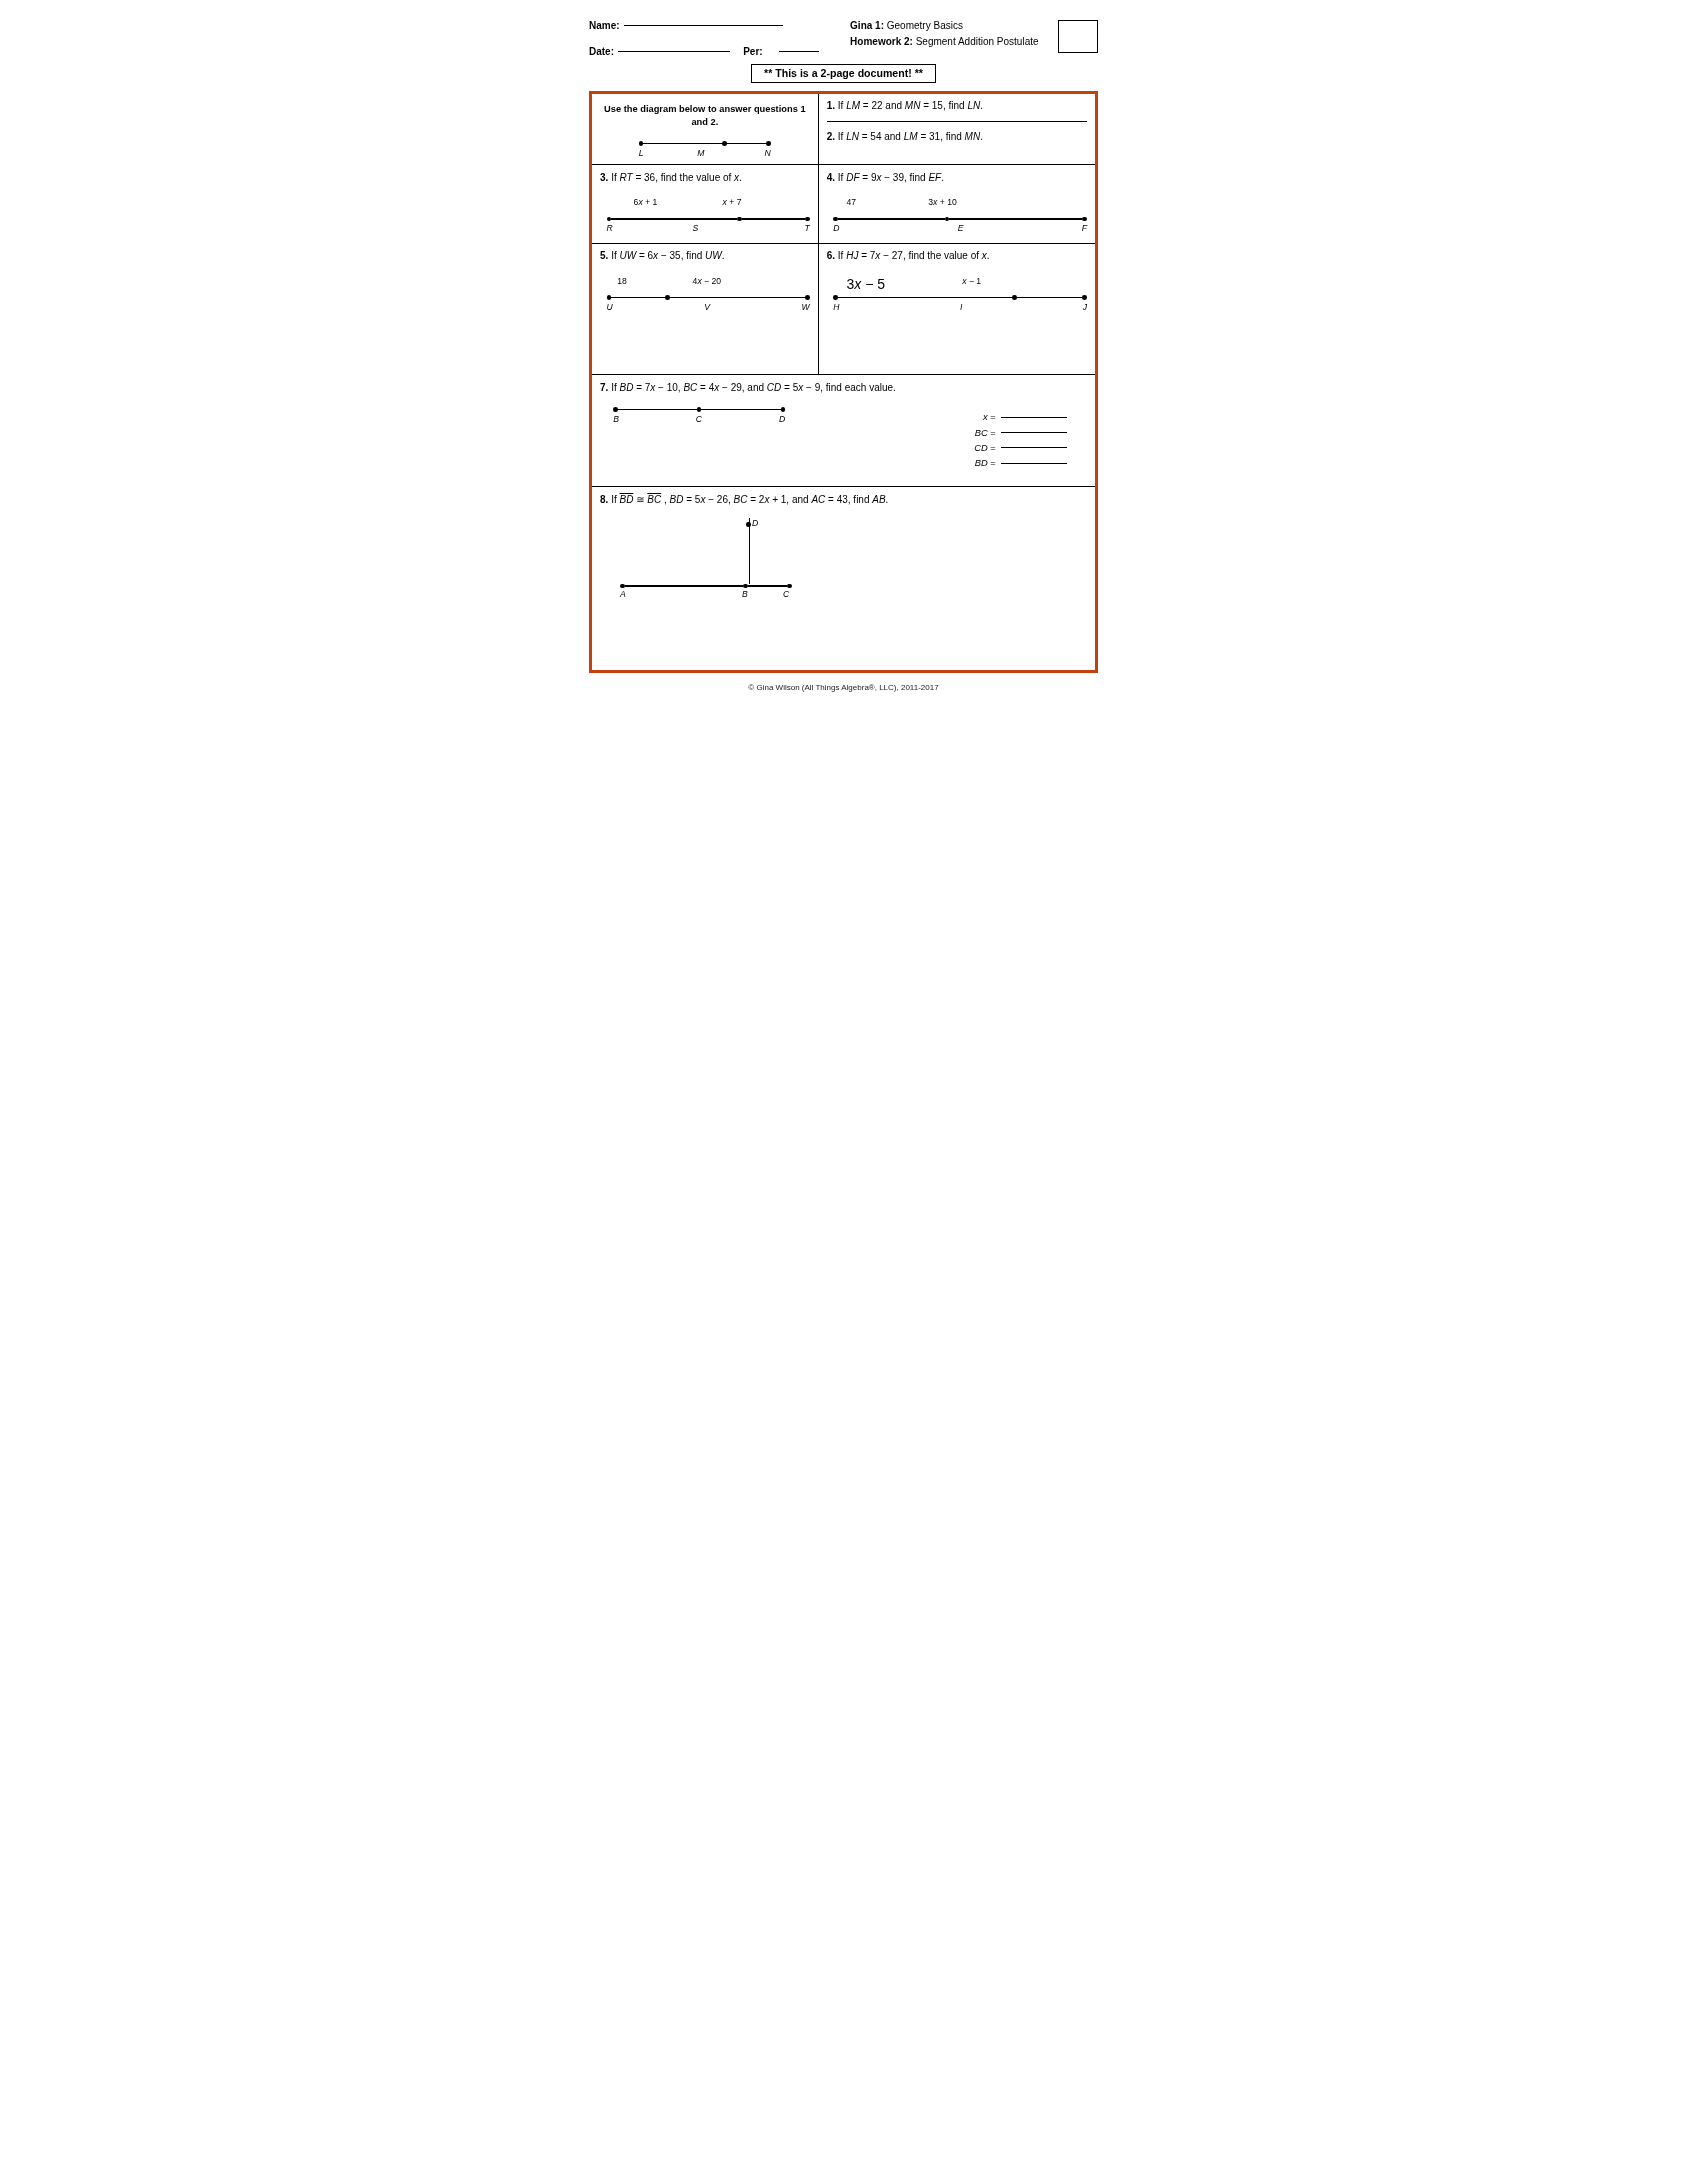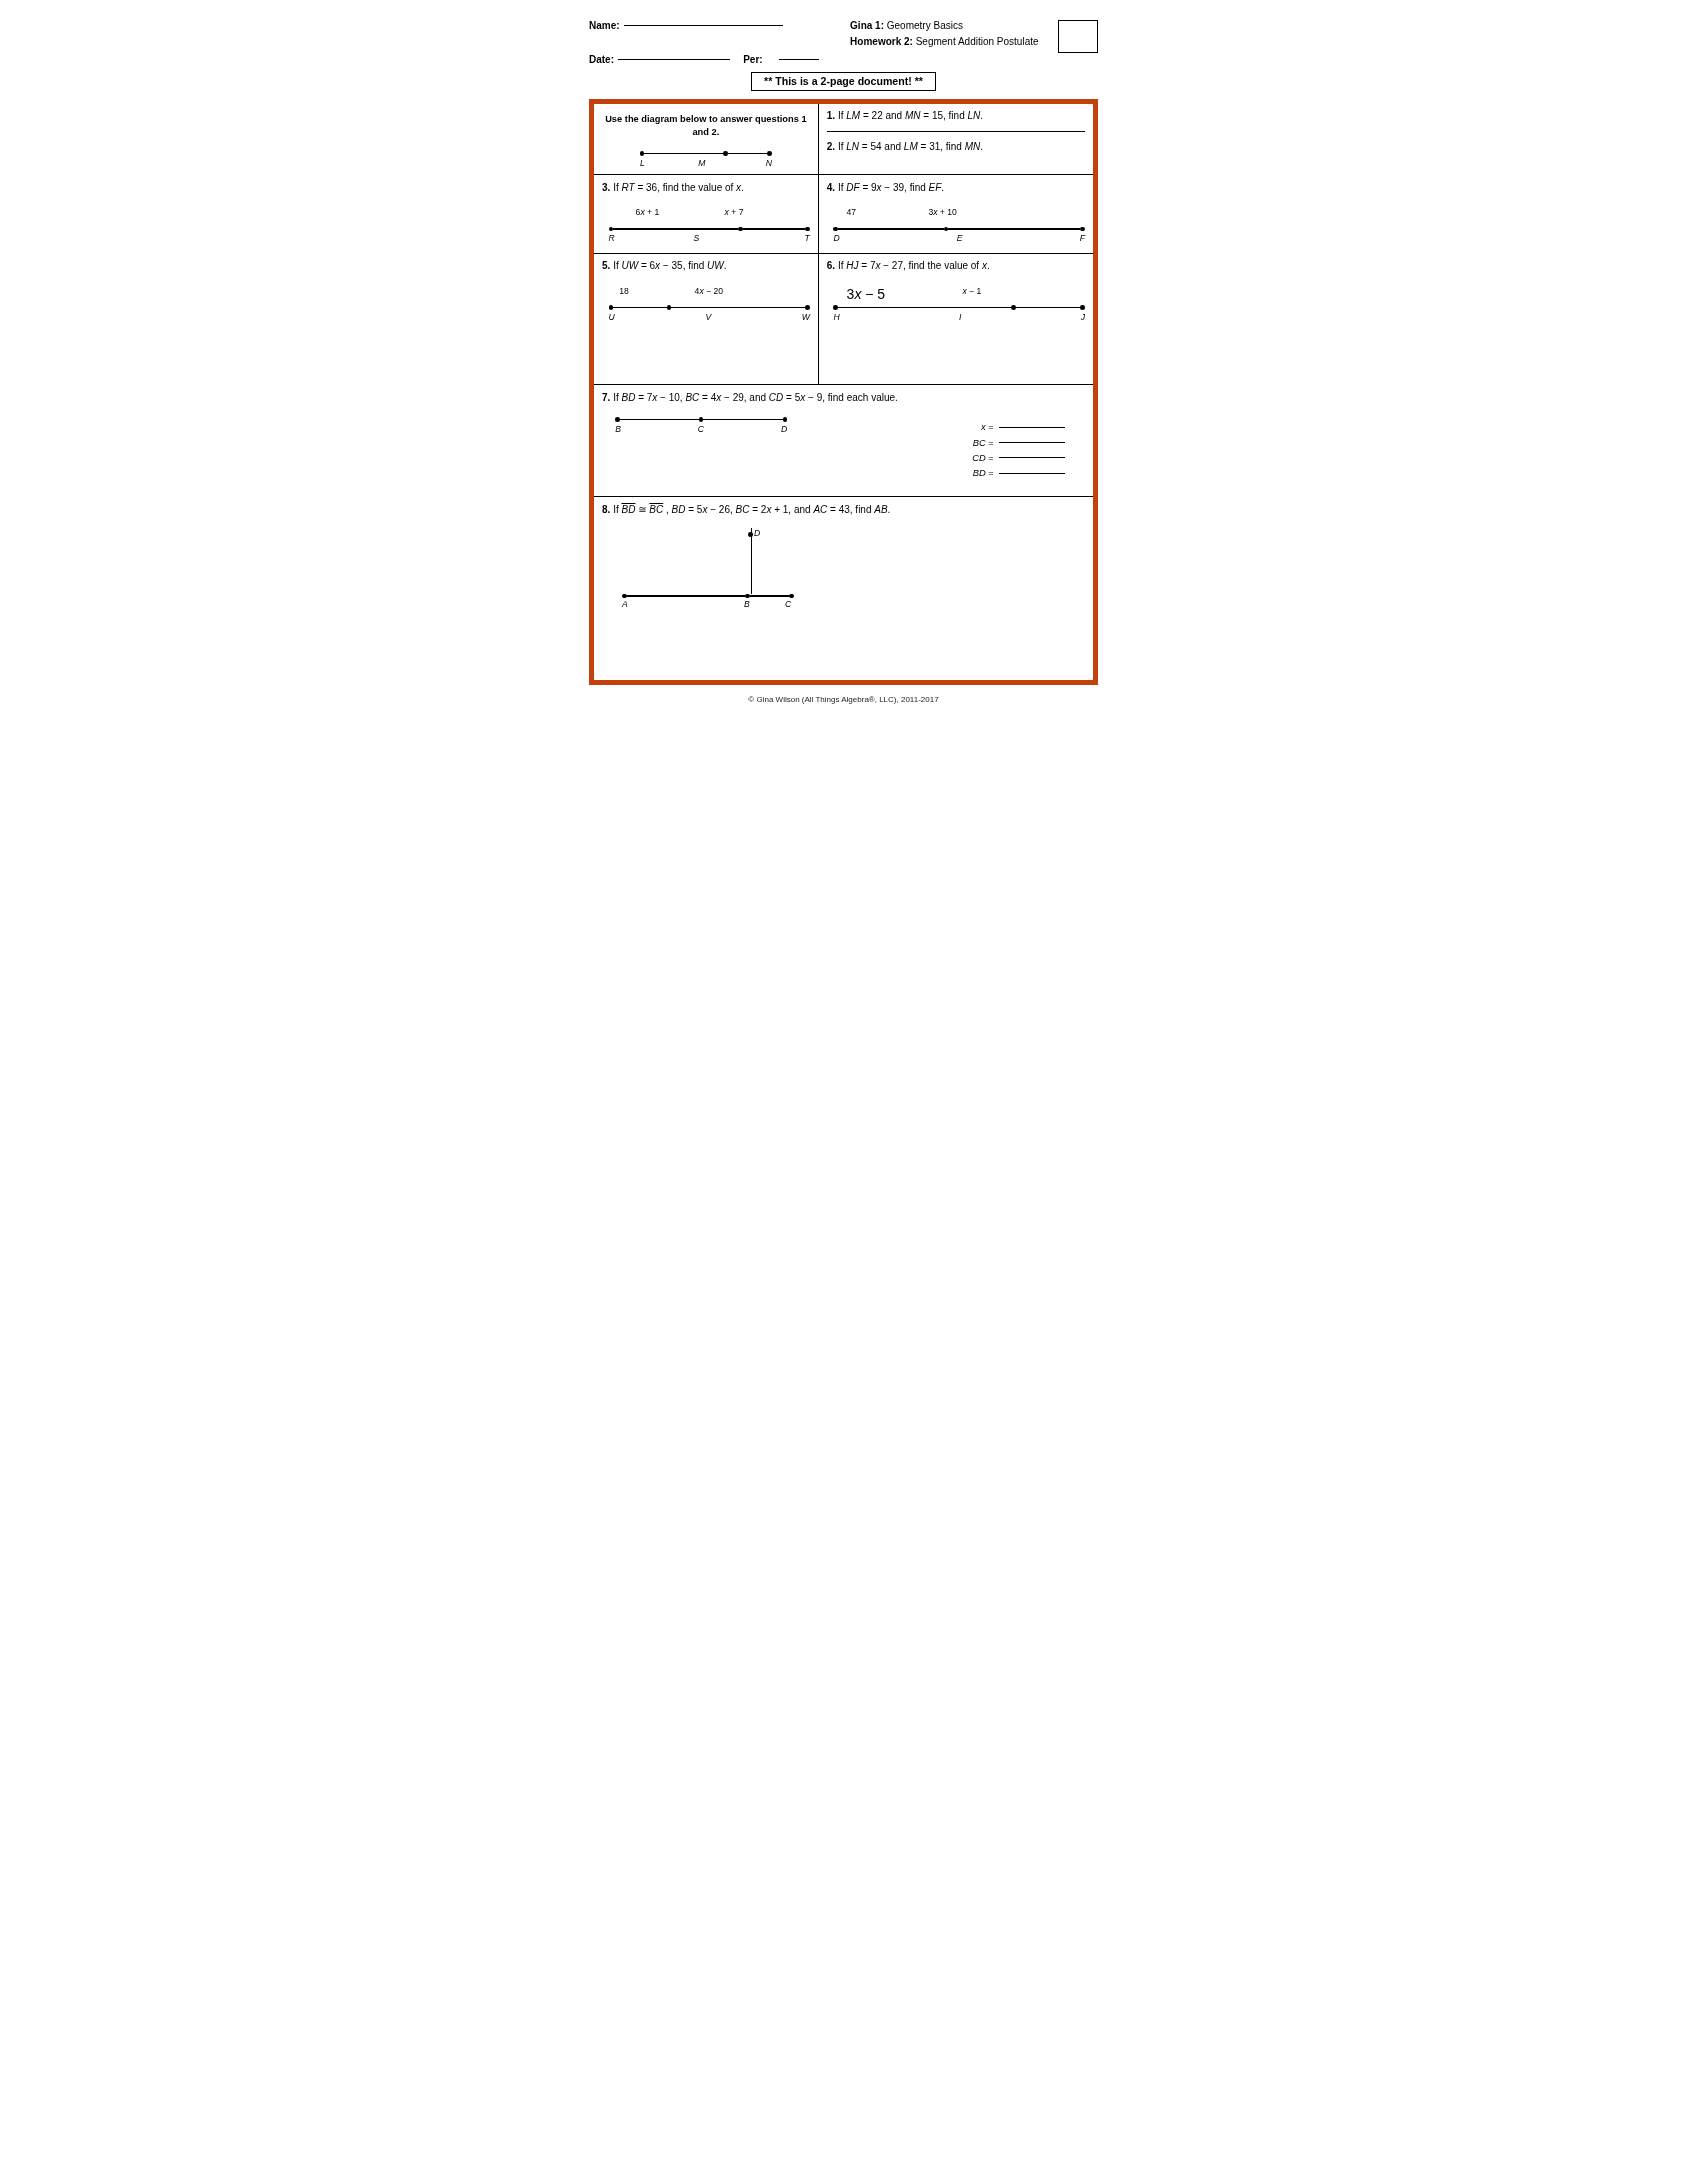--- a/index.html
+++ b/index.html
@@ -26,21 +26,21 @@
       height: 33px;
       border: 1.3px solid #000;
       margin-left: auto;
       margin-top: 0;
     }
 
     .name-line {
       display: flex;
       align-items: center;
       gap: 4px;
-      margin-bottom: 23px;
+      margin-bottom: 15px;
       font-weight: bold;
       font-size: 10px;
     }
     .name-line .label { font-weight: bold; }
     .name-line .blank-line {
       border-bottom: 1px solid #000;
       width: 159px;
       display: inline-block;
     }
 
@@ -64,21 +64,21 @@
       display: inline-block;
       padding: 2.6px 12px;
       margin: 6.6px auto 8px auto;
       display: block;
       width: fit-content;
       margin-left: auto;
       margin-right: auto;
     }
 
     .main-table {
-      border: 5px solid #c2410c;
+      border: 3px solid #c2410c;
       width: 100%;
       border-collapse: collapse;
       margin-top: 4px;
     }
     .main-table td {
       border: 1px solid #000;
       vertical-align: top;
       padding: 6.6px 8px;
     }
     .dot {

